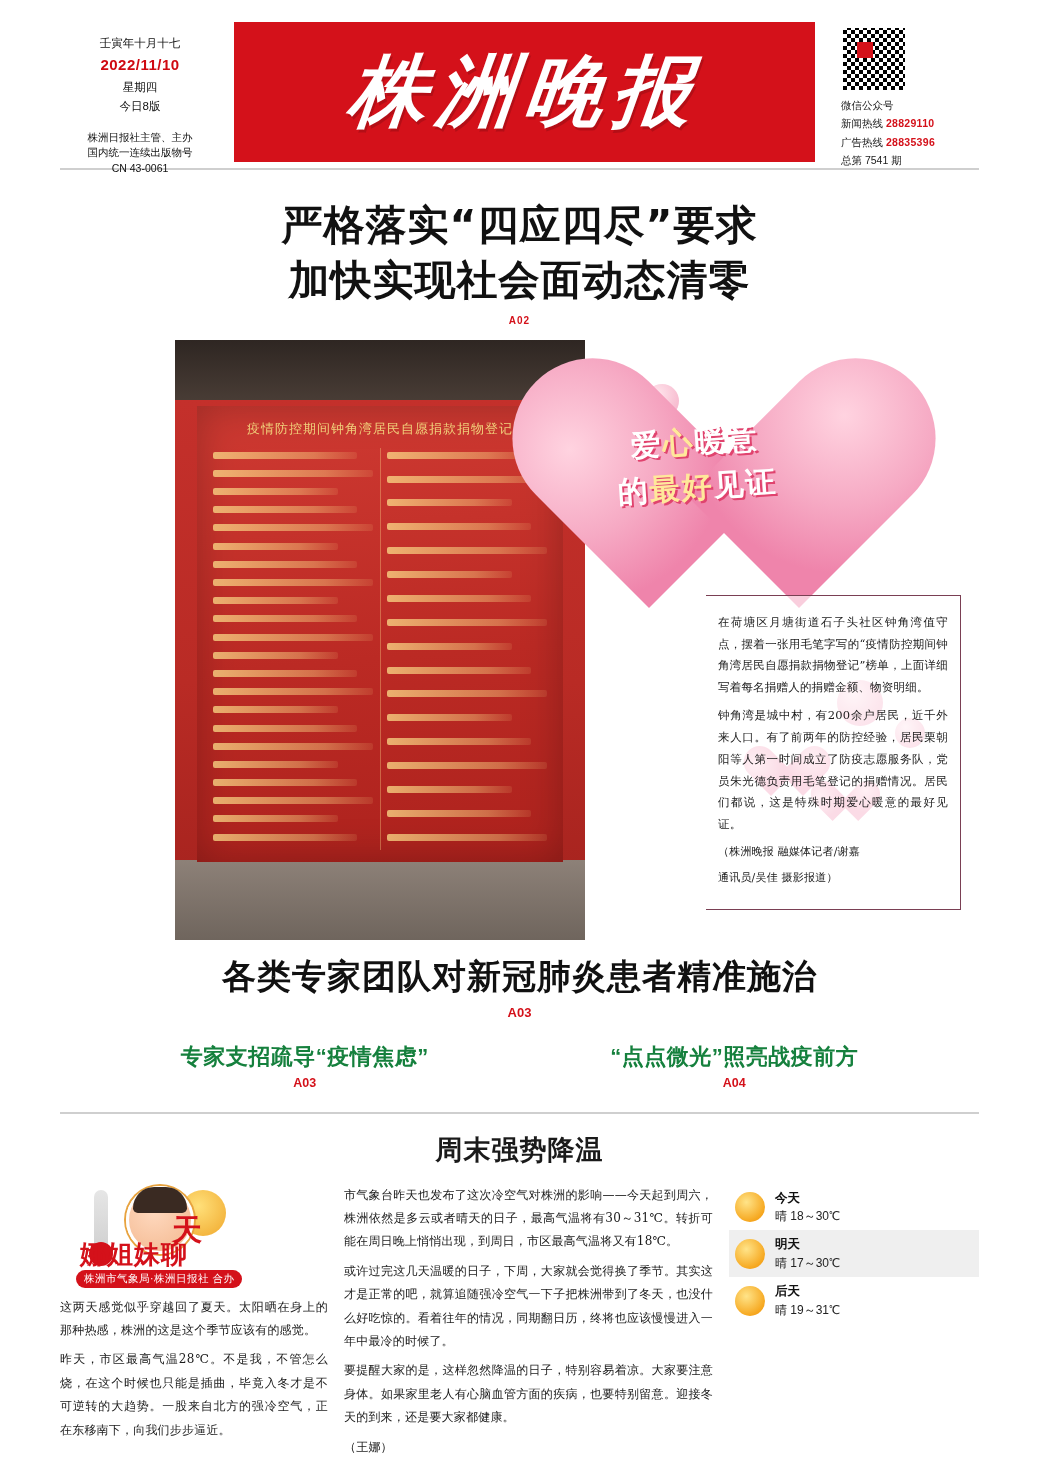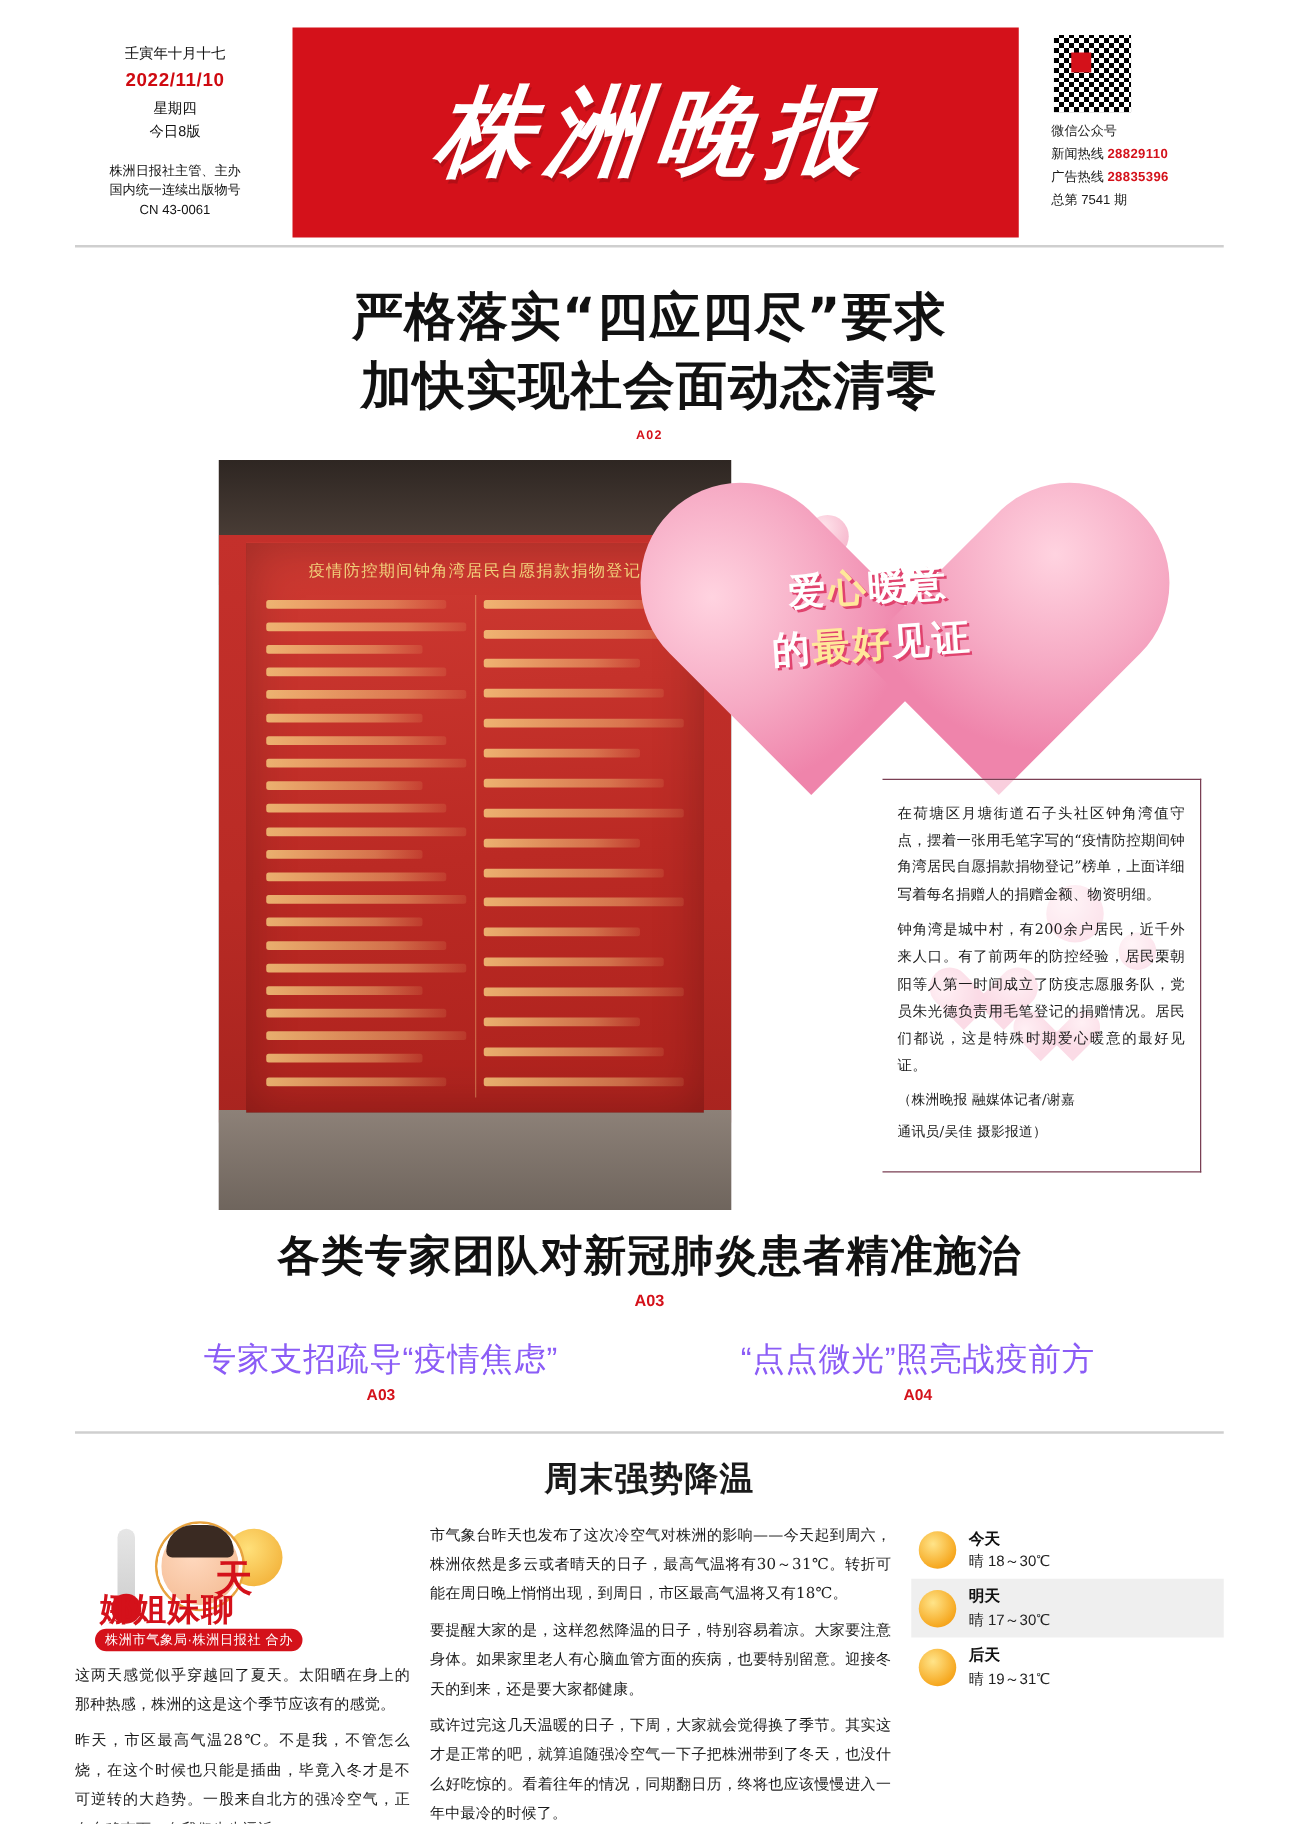--- a/index.html
+++ b/index.html
@@ -18,21 +18,21 @@
   .page {
     position: relative;
     width: 1039px;
     height: 1459px;
     background: #fff;
   }
 
   
   .masthead {
     position: relative;
-    height: 168px;
+    height: 140px;
     margin: 22px 60px 0 60px;
     display: flex;
     align-items: stretch;
   }
   .masthead-left {
     width: 160px;
     text-align: center;
     font-size: 11.5px;
     line-height: 1.65;
     color: #111;
@@ -345,23 +345,23 @@
   }
   .two-col {
     display: flex;
     margin: 22px 90px 0 90px;
   }
   .two-col > div {
     flex: 1;
     text-align: center;
   }
   .two-col .t {
-    font-size: 26px;
-    font-weight: normal;
-    color: #8b5cf6;
+    font-size: 22px;
+    font-weight: bold;
+    color: #15803d;
     letter-spacing: .5px;
   }
   .two-col .ref {
     color: #d4111a;
     font-size: 12.5px;
     font-weight: bold;
     margin-top: 4px;
   }
 
   .rule2 {
@@ -669,22 +669,22 @@
         <div class="brandtext">天</div>
         <div class="namebar">娜姐妹聊</div>
         <div class="subbar">株洲市气象局·株洲日报社 合办</div>
       </div>
       <p>这两天感觉似乎穿越回了夏天。太阳晒在身上的那种热感，株洲的这是这个季节应该有的感觉。</p>
       <p>昨天，市区最高气温28℃。不是我，不管怎么烧，在这个时候也只能是插曲，毕竟入冬才是不可逆转的大趋势。一股来自北方的强冷空气，正在东移南下，向我们步步逼近。</p>
     </div>
 
     <div class="w-mid">
       <p>市气象台昨天也发布了这次冷空气对株洲的影响——今天起到周六，株洲依然是多云或者晴天的日子，最高气温将有30～31℃。转折可能在周日晚上悄悄出现，到周日，市区最高气温将又有18℃。</p>
+      <p>或许过完这几天温暖的日子，下周，大家就会觉得换了季节。其实这才是正常的吧，就算追随强冷空气一下子把株洲带到了冬天，也没什么好吃惊的。看着往年的情况，同期翻日历，终将也应该慢慢进入一年中最冷的时候了。</p>
       <p>要提醒大家的是，这样忽然降温的日子，特别容易着凉。大家要注意身体。如果家里老人有心脑血管方面的疾病，也要特别留意。迎接冬天的到来，还是要大家都健康。</p>
-      <p>或许过完这几天温暖的日子，下周，大家就会觉得换了季节。其实这才是正常的吧，就算追随强冷空气一下子把株洲带到了冬天，也没什么好吃惊的。看着往年的情况，同期翻日历，终将也应该慢慢进入一年中最冷的时候了。</p>
       <p>（王娜）</p>
     </div>
 
     <div class="w-right">
       <div class="wrow">
         <div class="wicon"></div>
         <div>
           <div class="wlab">今天</div>
           <div class="wval"><span>晴</span> <span>18～30℃</span></div>
         </div>

